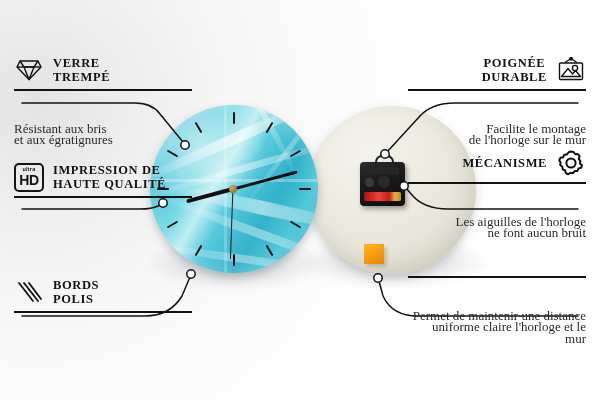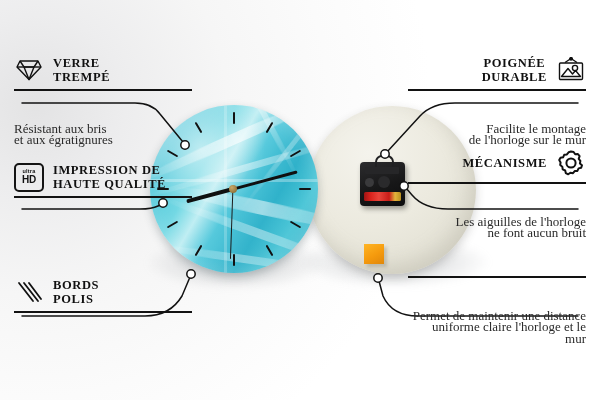--- a/index.html
+++ b/index.html
@@ -242,21 +242,21 @@
     line-height: 1;
   }
   .hd-ultra {
     font-family: "Liberation Sans", sans-serif;
     font-size: 5.5px;
     font-weight: bold;
     letter-spacing: 0.2px;
   }
   .hd-main {
     font-family: "Liberation Sans", sans-serif;
-    font-size: 10px;
+    font-size: 14px;
     font-weight: bold;
     letter-spacing: -0.3px;
   }
 </style>
 </head>
 <body>
 
 <div class="stage">
 
   <div class="floor-shadow shadow-front"></div>

